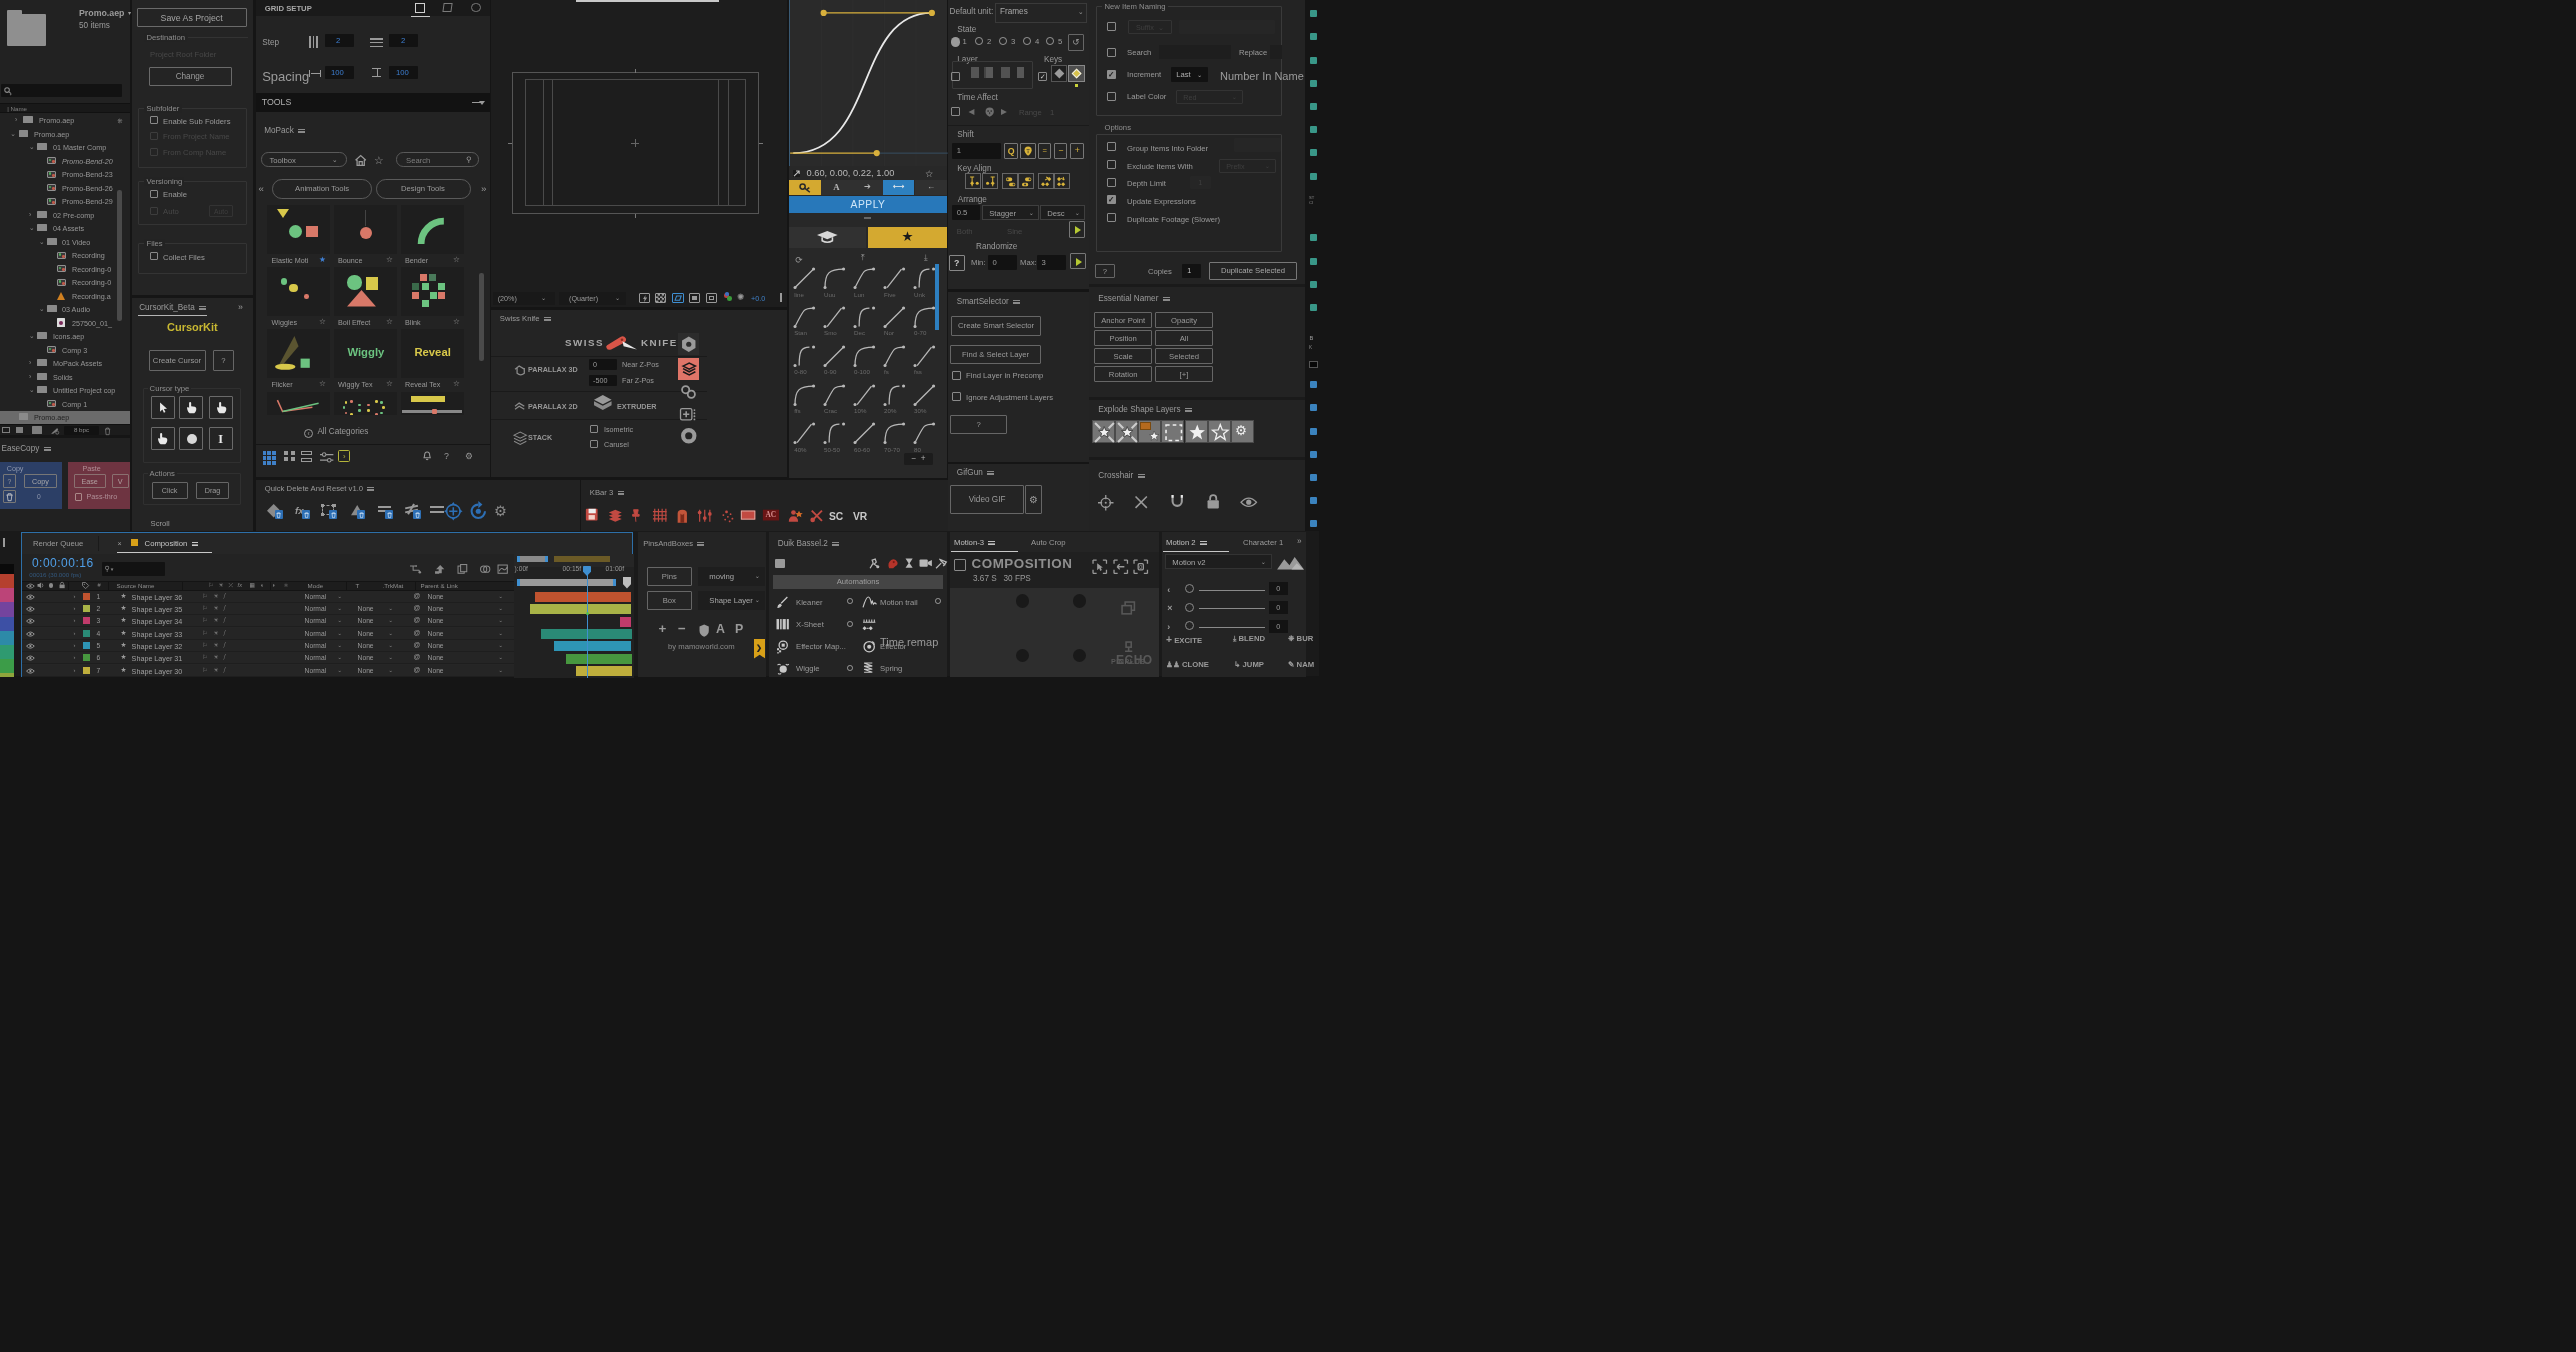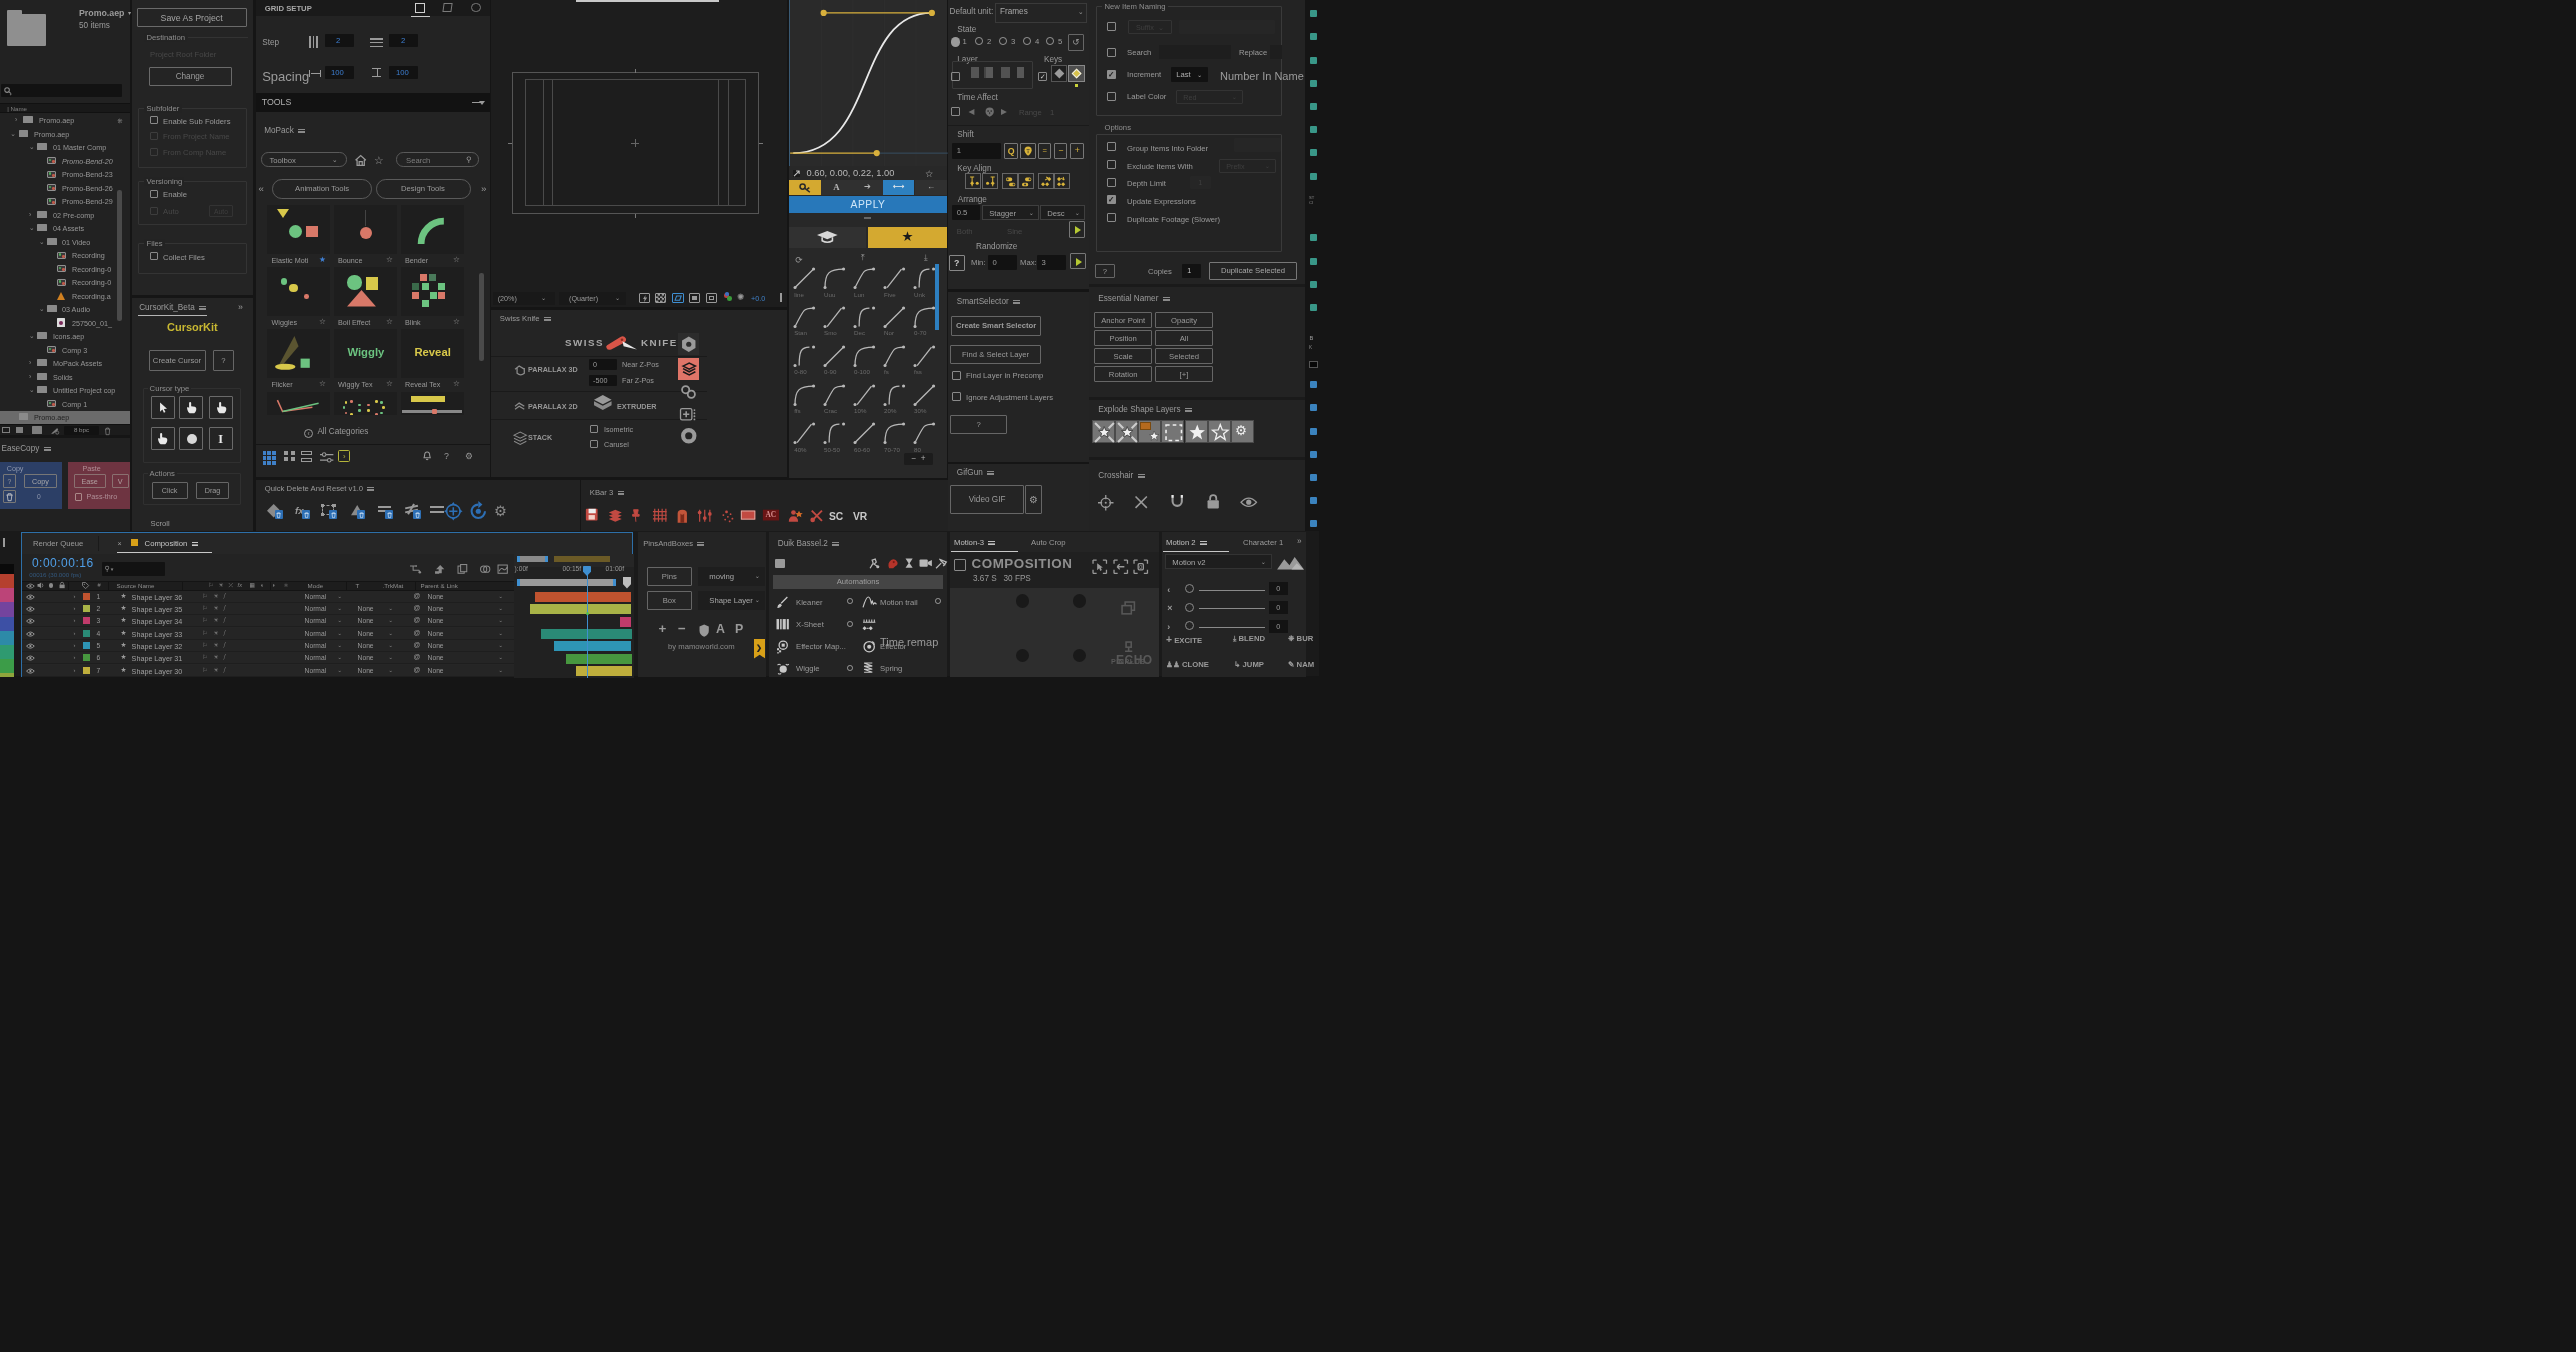--- a/index.html
+++ b/index.html
@@ -1031,21 +1031,21 @@
   <div class="inp" style="left:40px;top:255px;width:29px;height:15px;font-size:7.7px;padding:2.6px 4.6px;">0</div>
   <div class="a txt" style="left:72px;top:258px;font-size:7.7px;">Max:</div>
   <div class="inp" style="left:89px;top:255px;width:29px;height:15px;font-size:7.7px;padding:2.6px 4.6px;">3</div>
   <div class="btn" style="left:122px;top:253px;width:16px;height:16px;border-color:#777;">
       <span style="position:absolute;left:4.6px;top:3.6px;width:0;height:0;border-left:6.2px solid #b5c832;border-top:4.1px solid transparent;border-bottom:4.1px solid transparent;"></span>
     </div>
 </div>
 
 <div class="panel" style="left:948px;top:292px;width:141px;height:170px;background:#242424;">
   <div class="a txt" style="left:8.8px;top:5.2px;font-size:8.2px;">SmartSelector&nbsp;&nbsp;<span class="menu3"></span></div>
-  <div class="btn" style="left:3.1px;top:24px;width:90px;height:19.6px;font-size:7.7px;line-height:18.5px;border-color:#666;font-weight:bold;">Create Smart Selector</div>
+  <div class="btn" style="left:3.1px;top:24px;width:90px;height:19.6px;font-size:7.7px;line-height:18.5px;border-color:#666;">Create Smart Selector</div>
   <div class="btn" style="left:2.1px;top:53px;width:91px;height:18.5px;font-size:7.7px;line-height:17.5px;border-color:#666;">Find &amp; Select Layer</div>
   <div class="cb" style="left:4.1px;top:79px;width:8.8px;height:8.8px;"></div>
   <div class="a txt" style="left:18px;top:79px;font-size:7.7px;">Find Layer in Precomp</div>
   <div class="cb" style="left:4.1px;top:100px;width:8.8px;height:8.8px;"></div>
   <div class="a txt" style="left:18px;top:101px;font-size:7.7px;">Ignore Adjustment Layers</div>
   <div class="btn" style="left:2.1px;top:123px;width:57px;height:18.5px;font-size:7.7px;line-height:17.5px;border-color:#666;">?</div>
 </div>
 
 <div class="panel" style="left:948px;top:464px;width:141px;height:67px;background:#242424;">
   <div class="a txt" style="left:8.8px;top:3.6px;font-size:8.2px;">GifGun&nbsp;&nbsp;<span class="menu3"></span></div>

